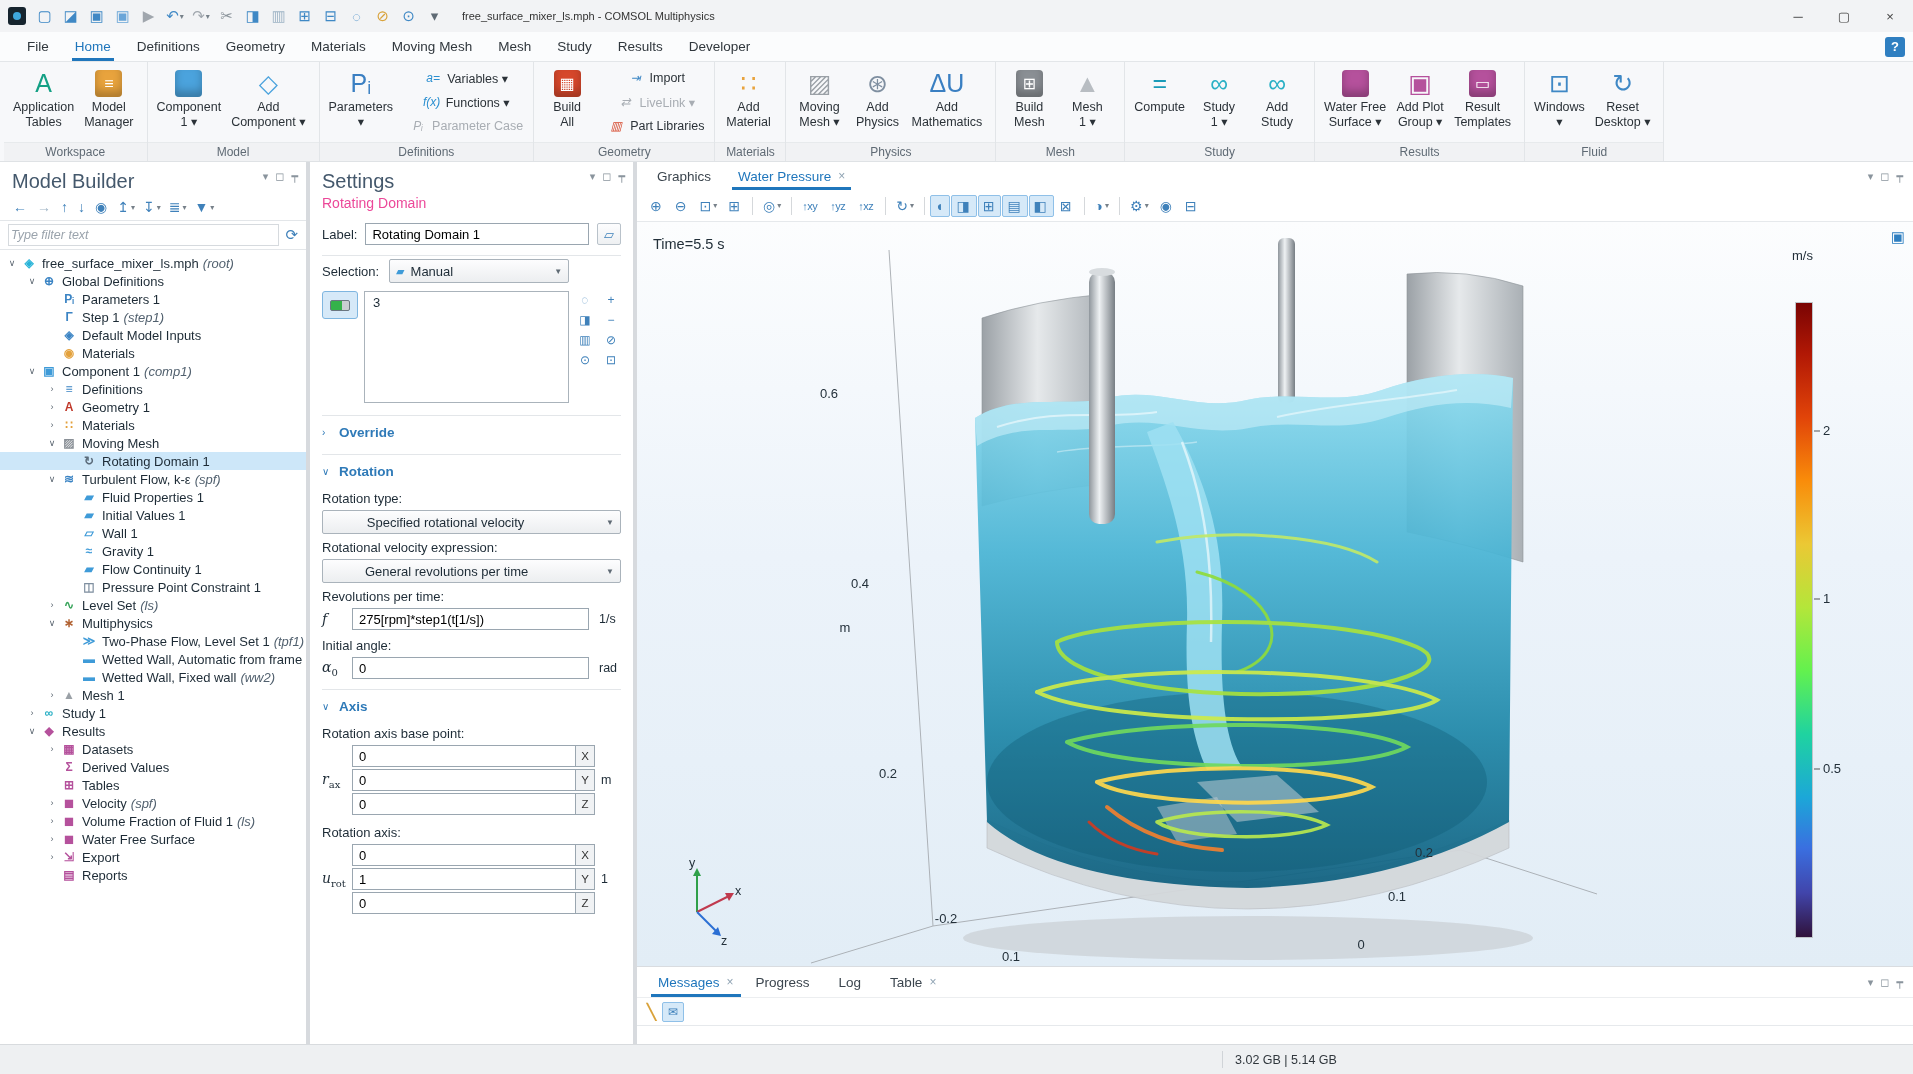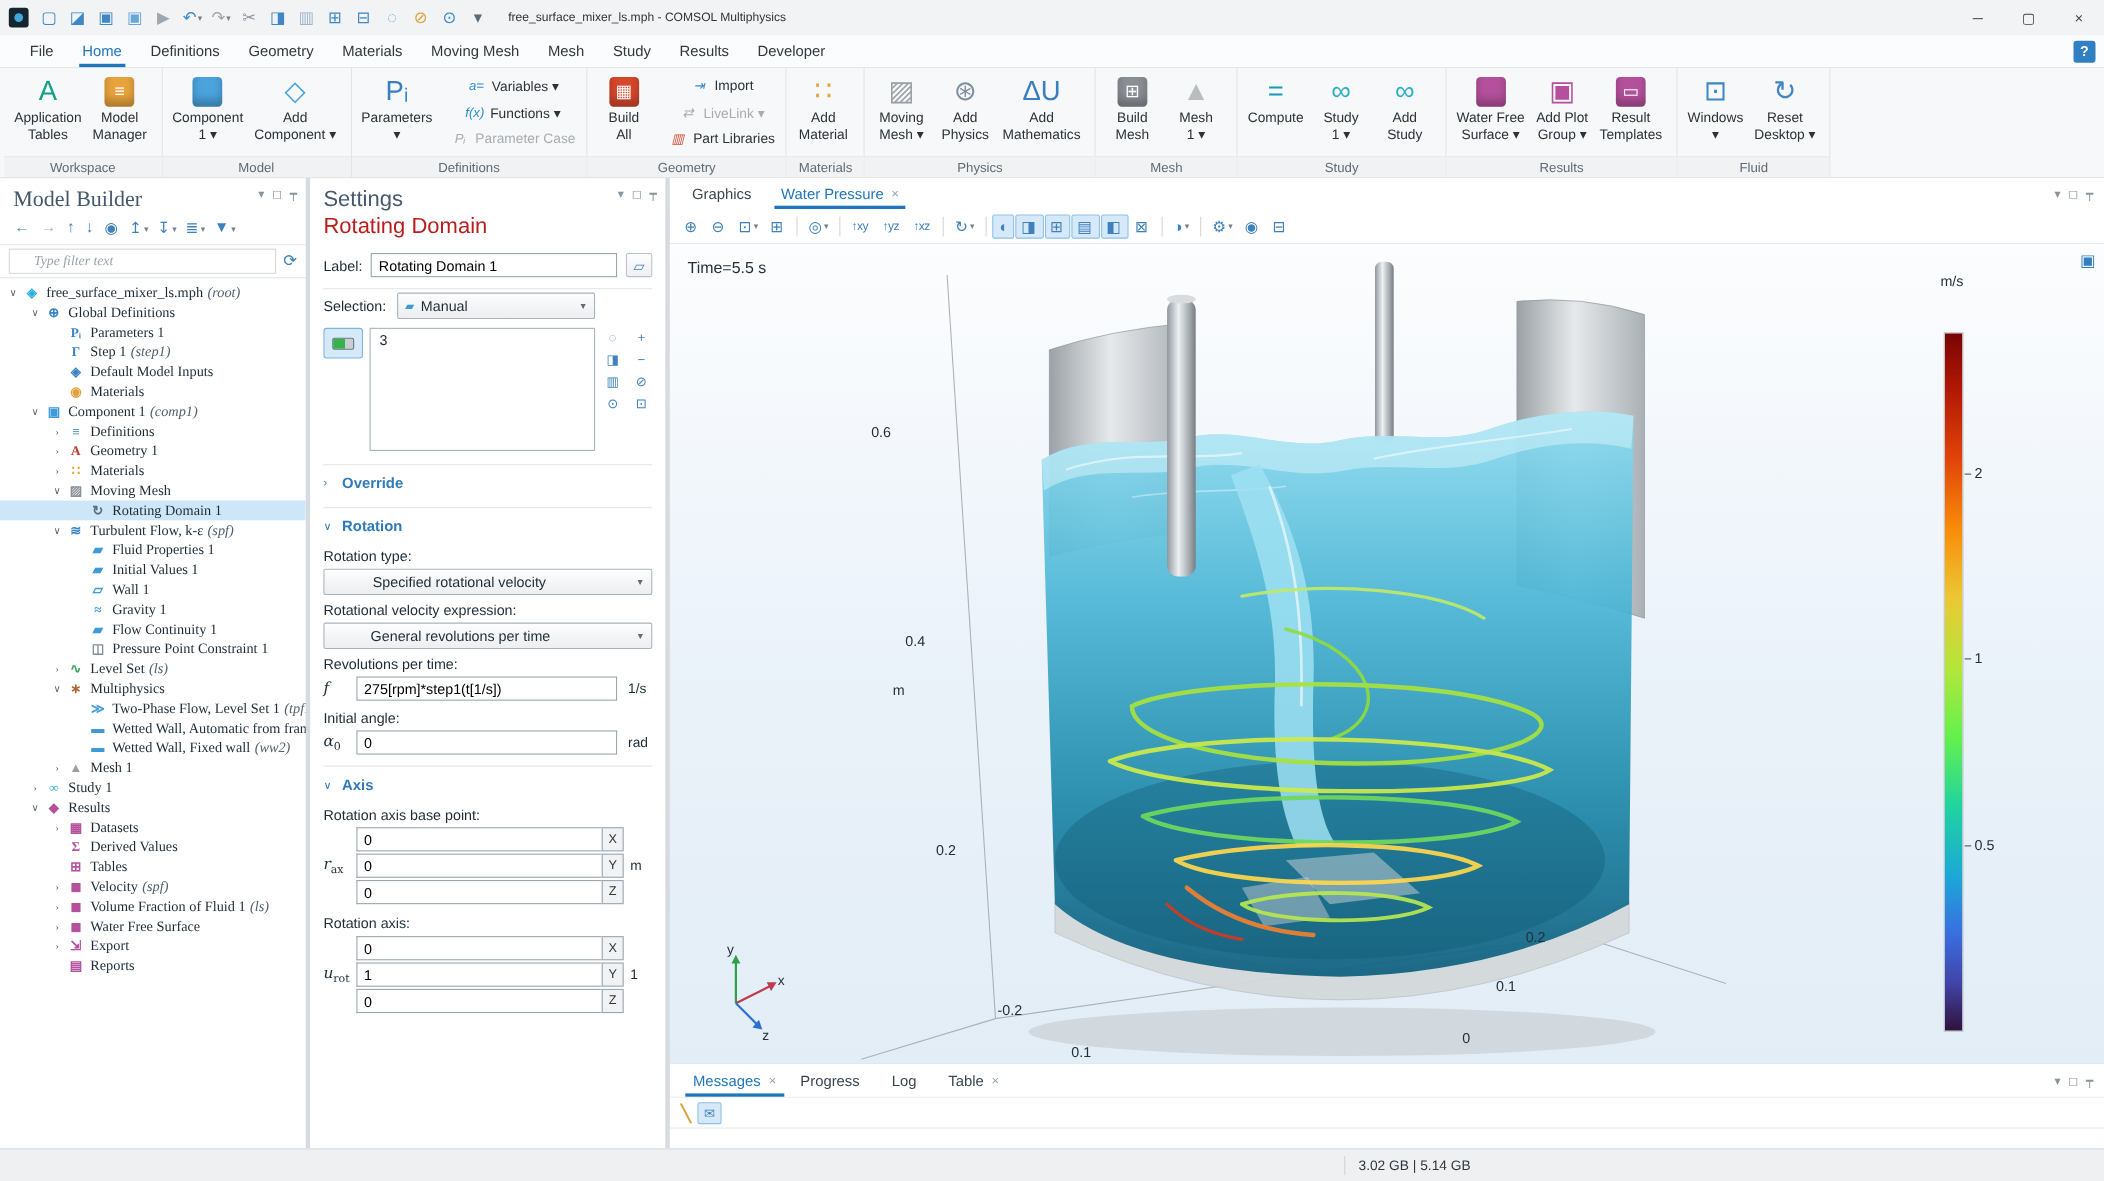--- a/index.html
+++ b/index.html
@@ -42,40 +42,40 @@
 
 .main { flex:1 1 auto; display:flex; min-height:0; }
 .vsplit { width:4px; background:#d7dade; }
 .panel { background:#fff; display:flex; flex-direction:column; }
 .panel-head { display:flex; align-items:flex-start; padding:8px 8px 0 12px; }
 .panel-title { font-size:20px; color:#44586c; font-weight:400; }
 .panel-chrome { margin-left:auto; display:flex; gap:7px; color:#8a949d; font-size:11px; }
 .panel-chrome span { cursor:default; }
 
 
-.mb { width:278px;font-family:Liberation Serif, serif; }
+.mb { width:306px; }
 .mb-toolbar { display:flex; align-items:center; padding:5px 8px 4px 10px; gap:2px; }
 .mb-tool { display:flex; align-items:center; color:#3f81ba; font-size:14px; padding:1px 3px; }
 .mb-tool .caret { font-size:8px; color:#77818a; margin-left:2px; }
 .mb-tool.dim { color:#9fb4c6; }
 .mb-filter { display:flex; align-items:center; border-top:1px solid #e3e6e9; border-bottom:1px solid #e3e6e9; padding:3px 8px; gap:6px; }
-.mb-filter input { flex:1; border:1px solid #d6dade; padding:3px 22px; font-size:12.5px; font-style:italic; color:#4d7c0f; outline:none; font-family:inherit; }
+.mb-filter input { flex:1; border:1px solid #d6dade; padding:3px 2px; font-size:12.5px; font-style:italic; color:#4d7c0f; outline:none; font-family:inherit; }
 .mb-filter input::placeholder { color:#9aa3ac; font-style:italic; }
 .refresh-ic { color:#3f81ba; font-size:15px; }
 .tree { flex:1; overflow:hidden; padding-top:4px; }
 .tree-row { display:flex; align-items:center; height:18px; font-size:13px; }
 .tree-row.selected { background:#cde7f9; }
 .twisty { width:16px; text-align:center; font-size:9px; color:#5a6570; flex:0 0 auto; }
 .ticon { width:18px; text-align:center; font-size:12px; flex:0 0 auto; font-weight:bold; }
 .tlabel { margin-left:4px; white-space:nowrap; }
 .tsuffix { margin-left:4px; font-style:italic; color:#51606e; white-space:nowrap; }
 
 
 .settings { width:323px; }
-.set-subtitle { font-size:20px; color:#b91c1c; padding:2px 12px 8px 12px; }
+.set-subtitle { font-size:14px; color:#ec4899; padding:2px 12px 8px 12px; }
 .set-body { flex:1; overflow:hidden; padding:0 12px; }
 .row-label { display:flex; align-items:center; gap:8px; padding:4px 0 10px 0; border-bottom:1px solid #e3e6e9; }
 .row-label label { font-size:13px; }
 .txt-input { border:1px solid #9fachb; border:1px solid #9aa6b0; background:#fff; height:22px; padding:0 6px; font-size:13px; font-family:inherit; outline:none; }
 .lbl-input { flex:1; }
 .mini-btn { width:24px; height:22px; border:1px solid #b9c2ca; background:linear-gradient(#fdfdfe,#eef0f2); display:flex; align-items:center; justify-content:center; color:#3f81ba; font-size:13px; border-radius:2px; }
 .sect-head { display:flex; align-items:center; gap:7px; padding:9px 0 6px 0; color:#2f7ab8; font-size:13.5px; font-weight:bold; }
 .sect-head .scaret { font-size:10px; font-weight:normal; width:10px; }
 .sep-line { border-top:1px solid #e3e6e9; margin-top:8px; }
 .sel-row { display:flex; align-items:center; gap:10px; padding:3px 0 8px 0; }

